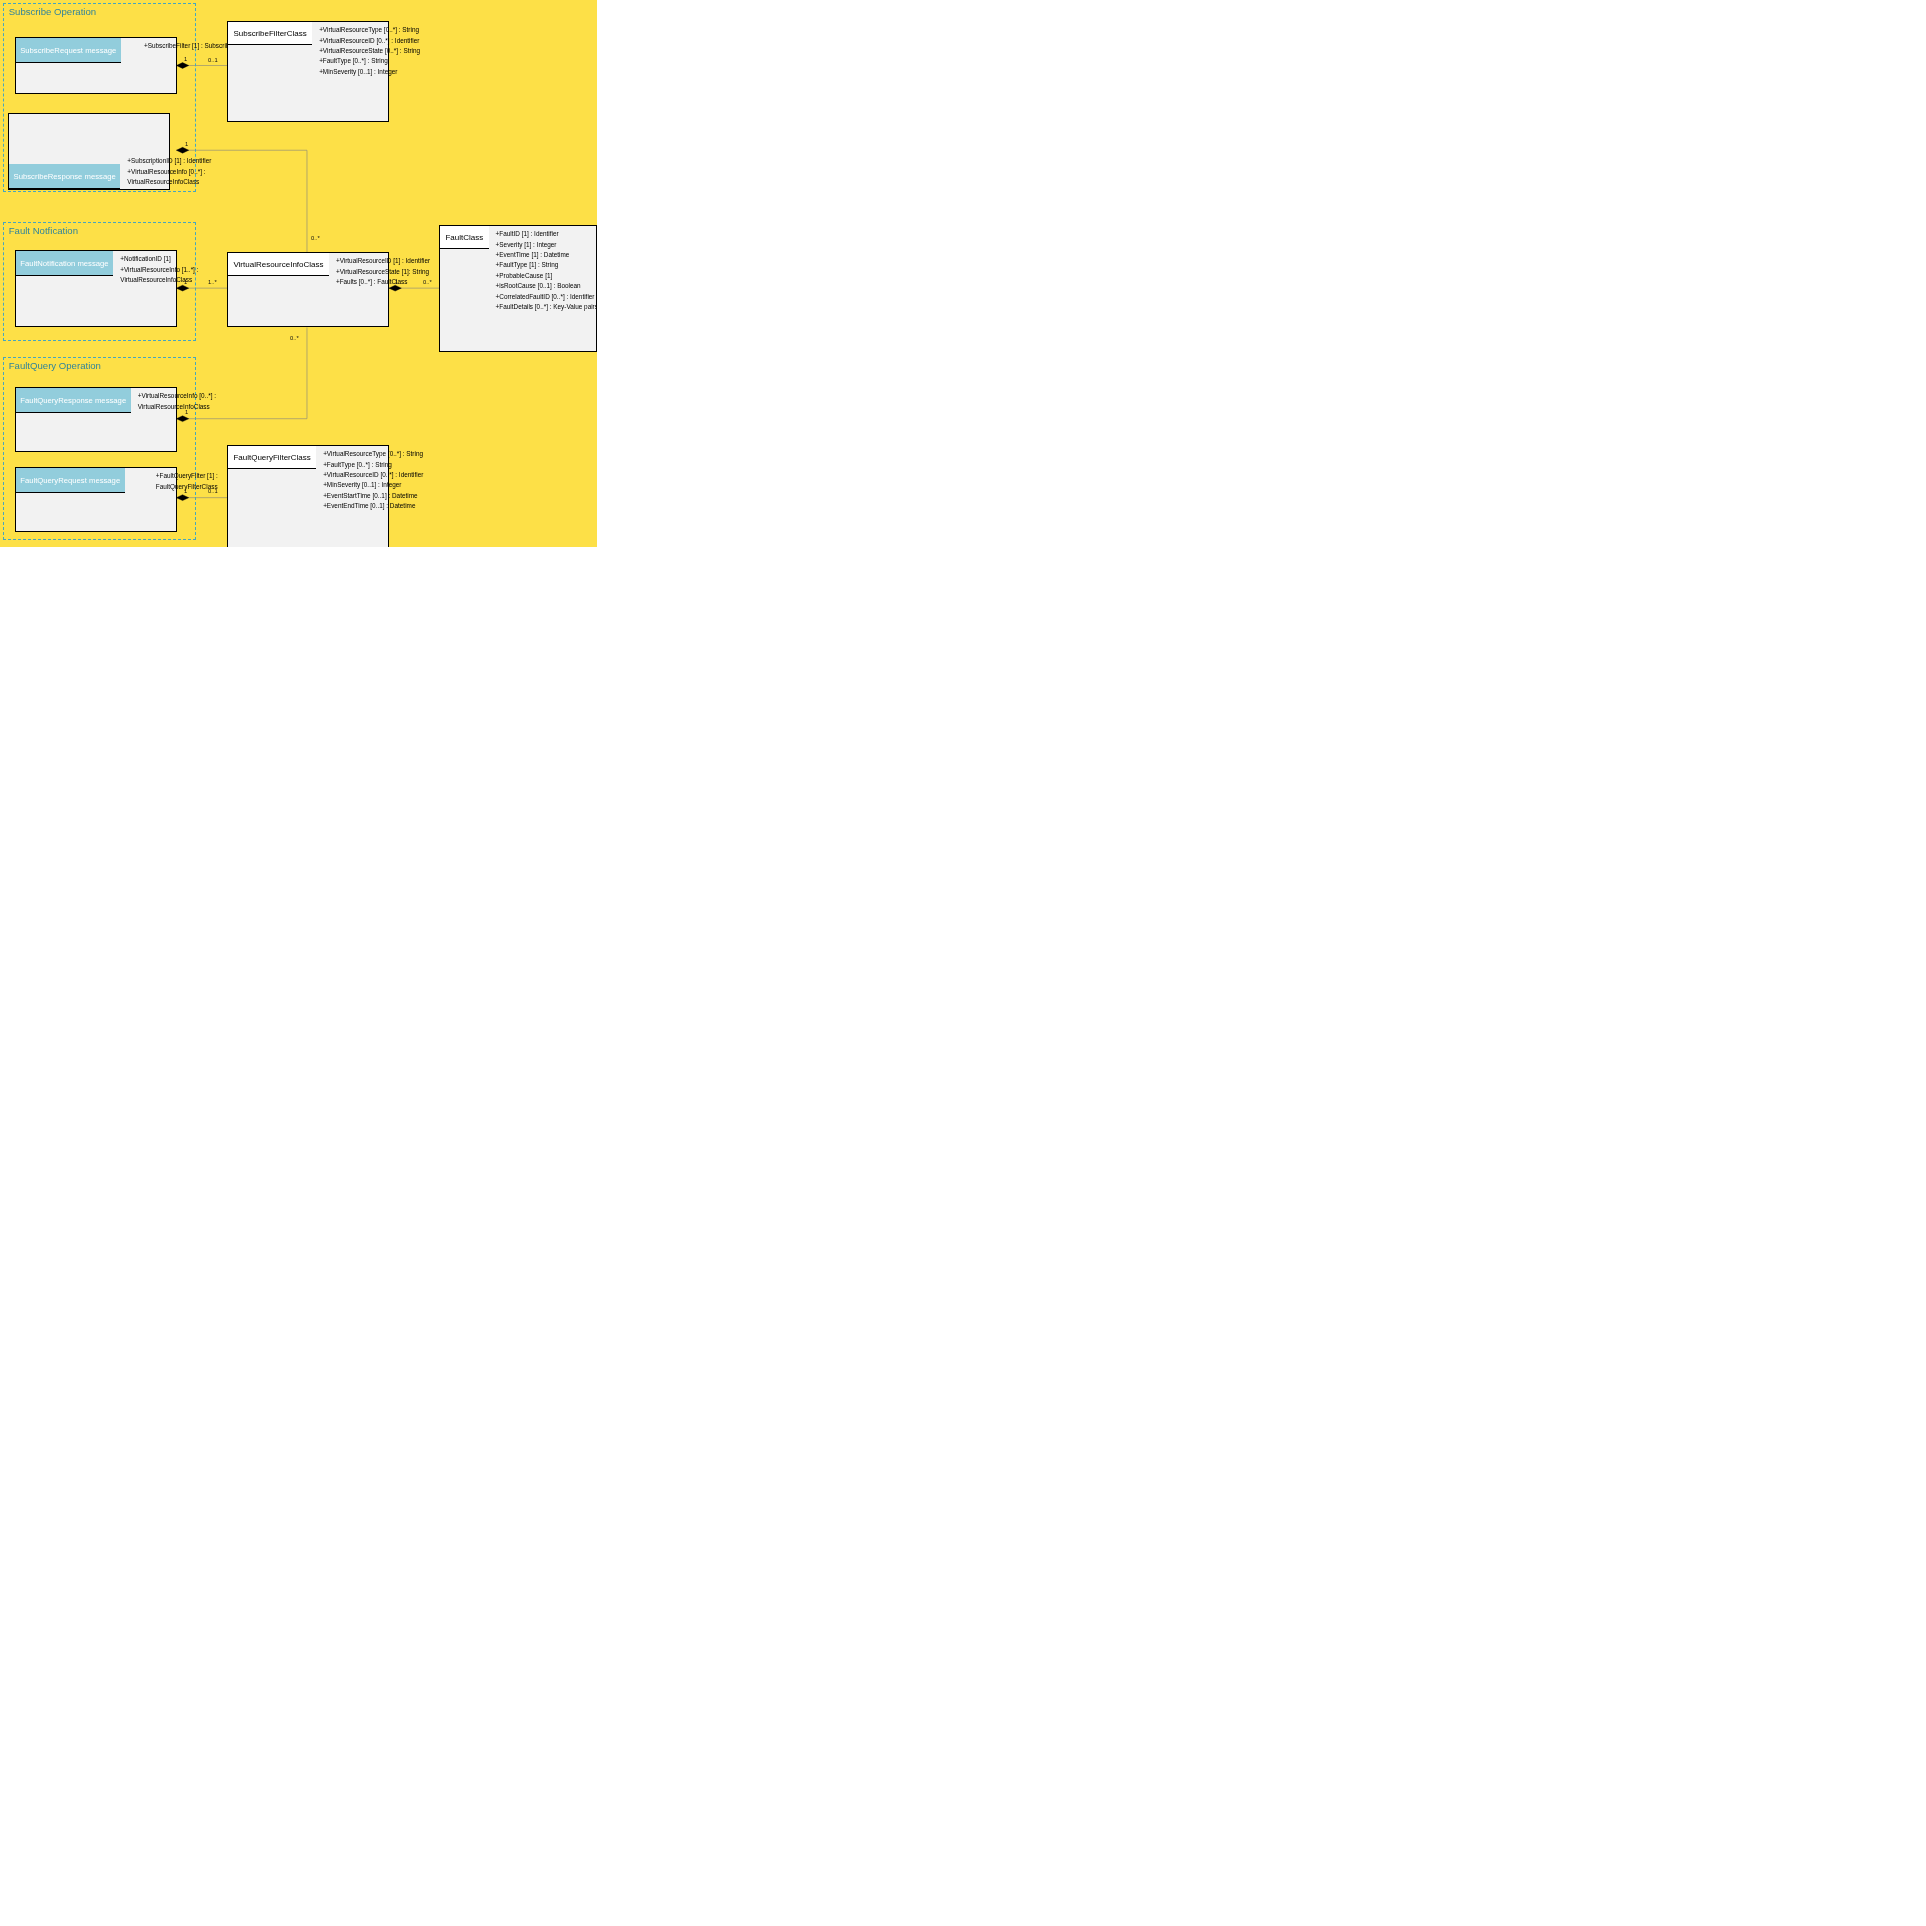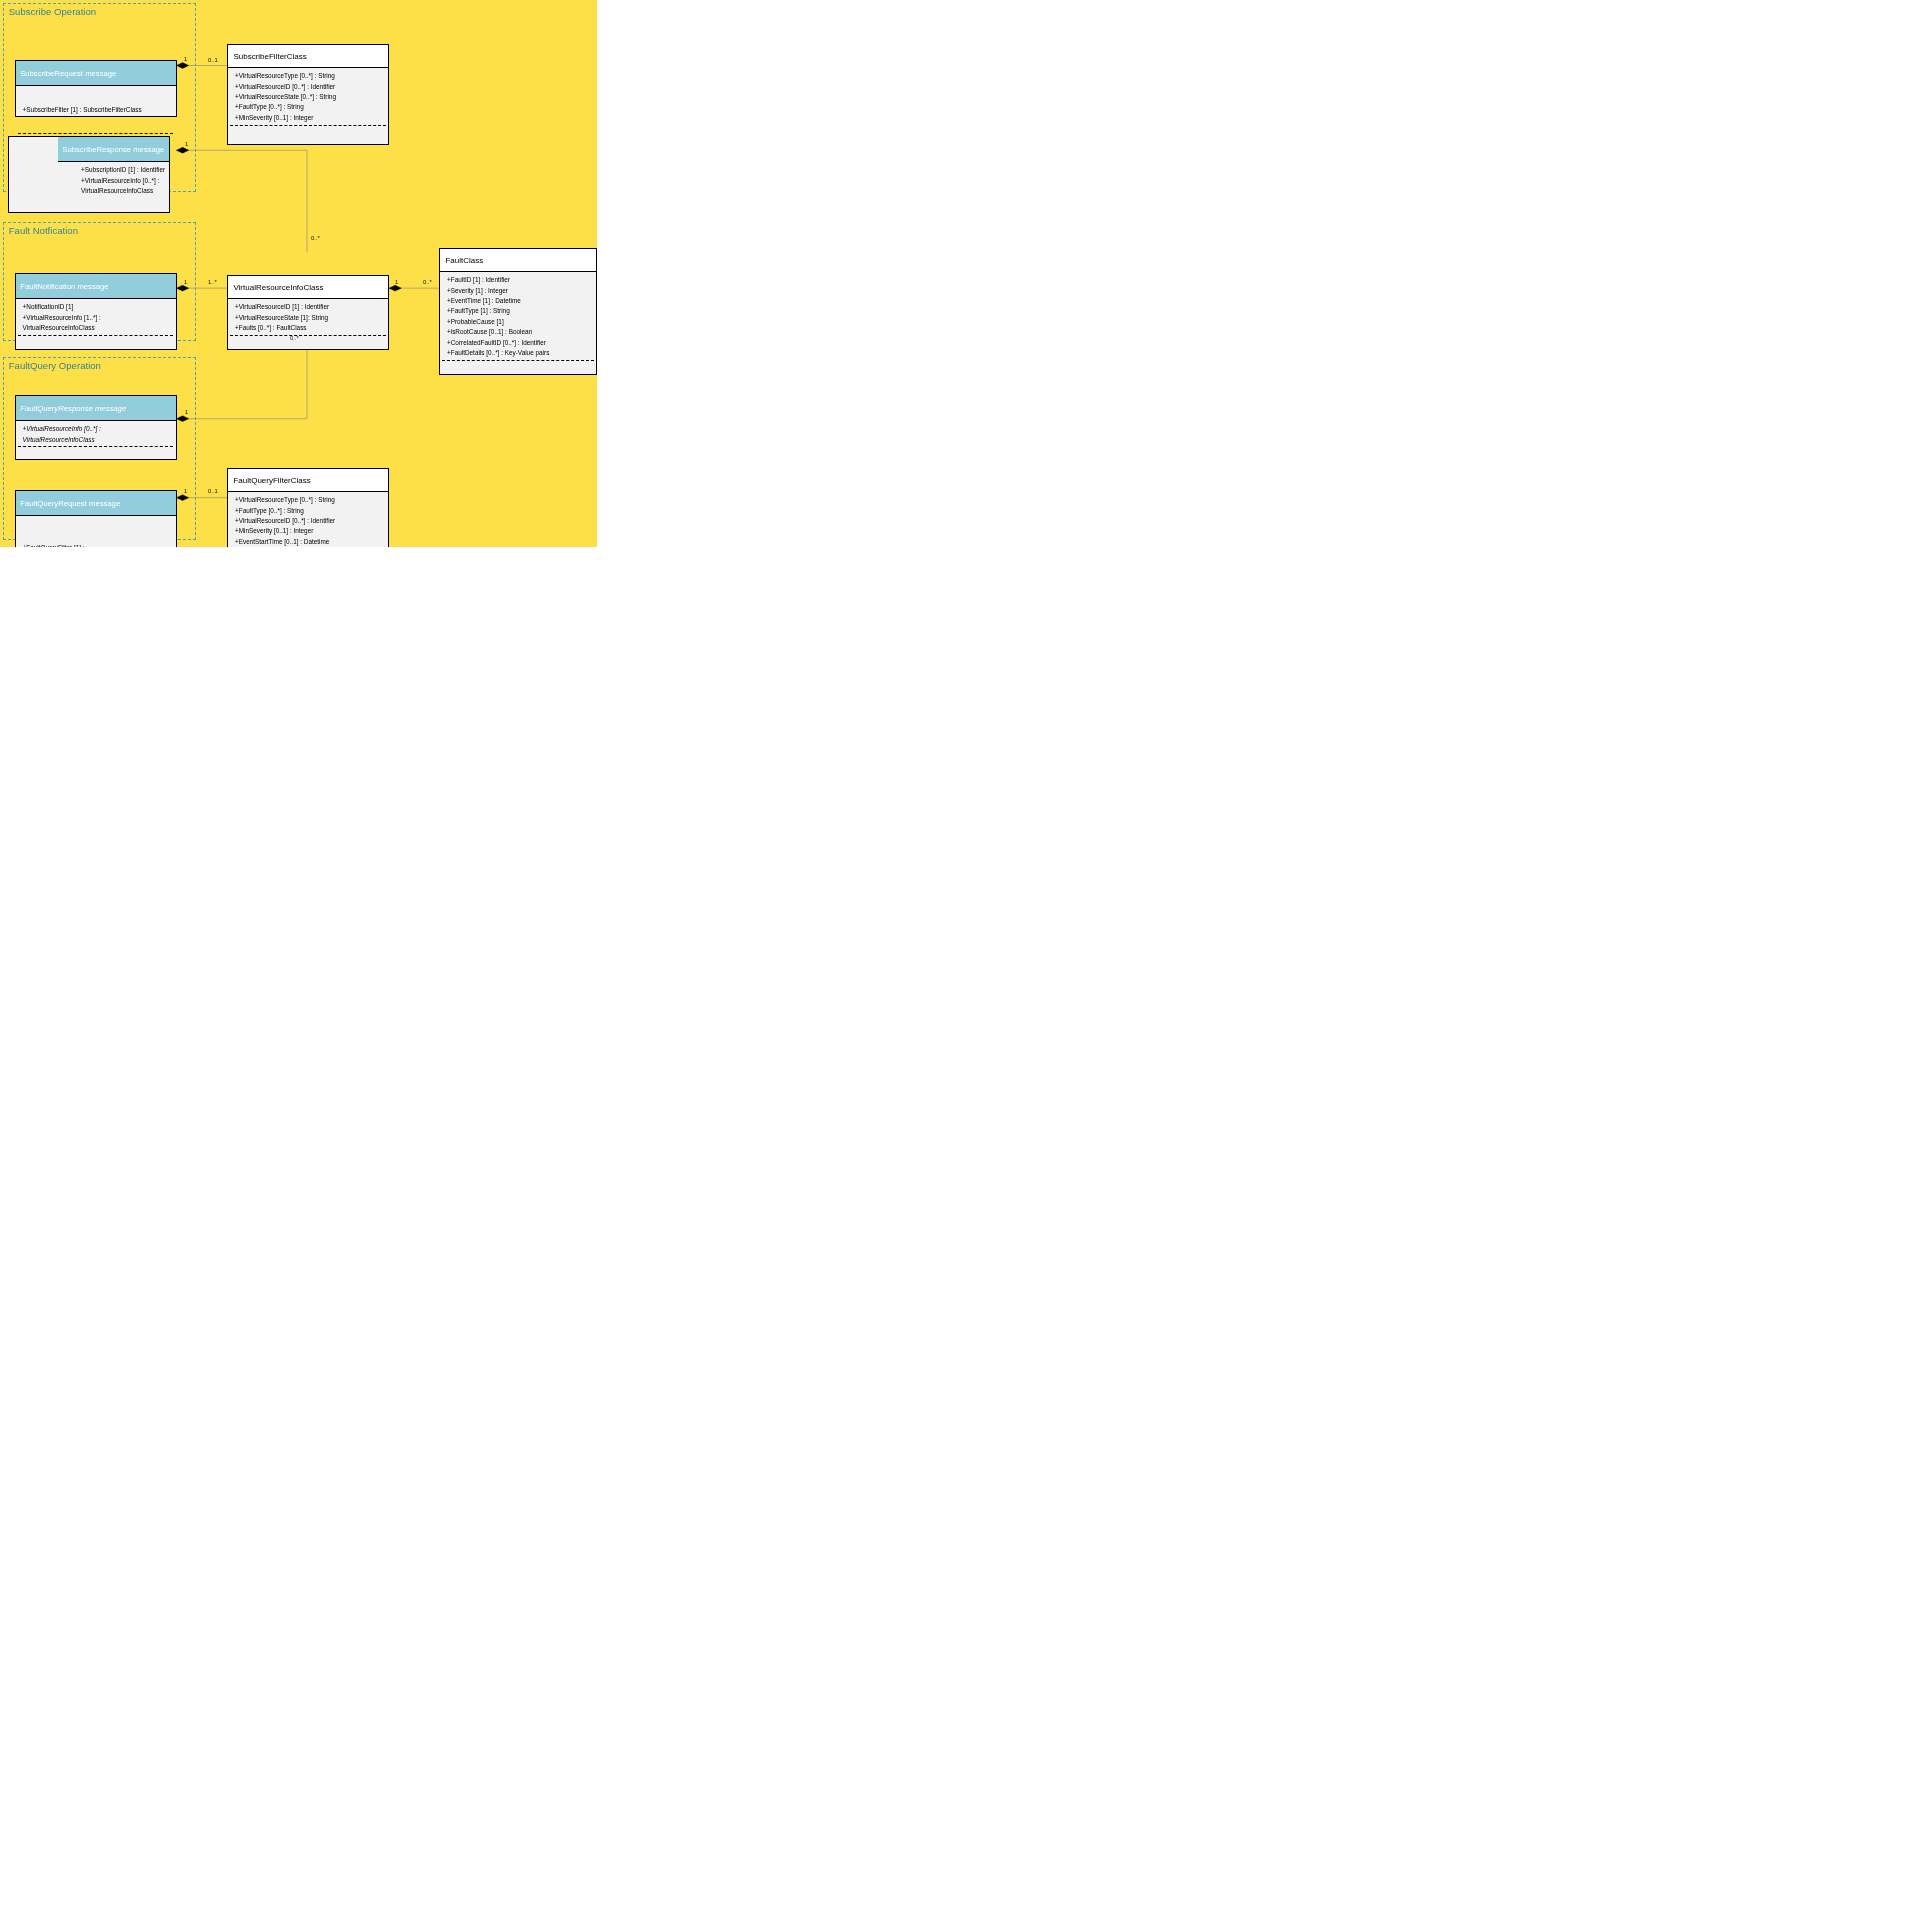--- a/index.html
+++ b/index.html
@@ -30,22 +30,21 @@
     font-size: 9.6px;
     white-space: nowrap;
   }
   
   .uml-class {
     position: absolute;
     border: 0.6px solid #000;
     background: #F2F2F2;
     box-sizing: border-box;
     display: flex;
-    flex-direction: column;
-    margin-top: 23px;
+    flex-direction: row;
   }
   .hdr {
     flex: 0 0 auto;
     border-bottom: 0.6px solid #000;
     display: flex;
     align-items: center;
     box-sizing: border-box;
   }
   .cls-hdr {
     height: 23px;
@@ -196,21 +195,21 @@
       <div class="attr">+FaultType [1] : String</div>
       <div class="attr">+ProbableCause [1]</div>
       <div class="attr">+isRootCause [0..1] : Boolean</div>
       <div class="attr">+CorrelatedFaultID [0..*] : Identifier</div>
       <div class="attr">+FaultDetails [0..*] : Key-Value pairs</div>
     </div>
     <div class="sep"></div>
     <div class="ops"></div>
   </div>
 
-  <div class="uml-class" style="left:14.6px; top:372px; width:162px; height:65px;font-style:italic;">
+  <div class="uml-class" style="left:14.6px; top:387px; width:162px; height:65px;">
     <div class="hdr msg-hdr">FaultQueryResponse message</div>
     <div class="attrs">
       <div class="attr">+VirtualResourceInfo [0..*] :</div>
       <div class="attr">VirtualResourceInfoClass</div>
     </div>
     <div class="sep"></div>
     <div class="ops"></div>
   </div>
 
   <div class="uml-class" style="left:14.6px; top:467px; width:162px; height:65px;gap:24px;">

